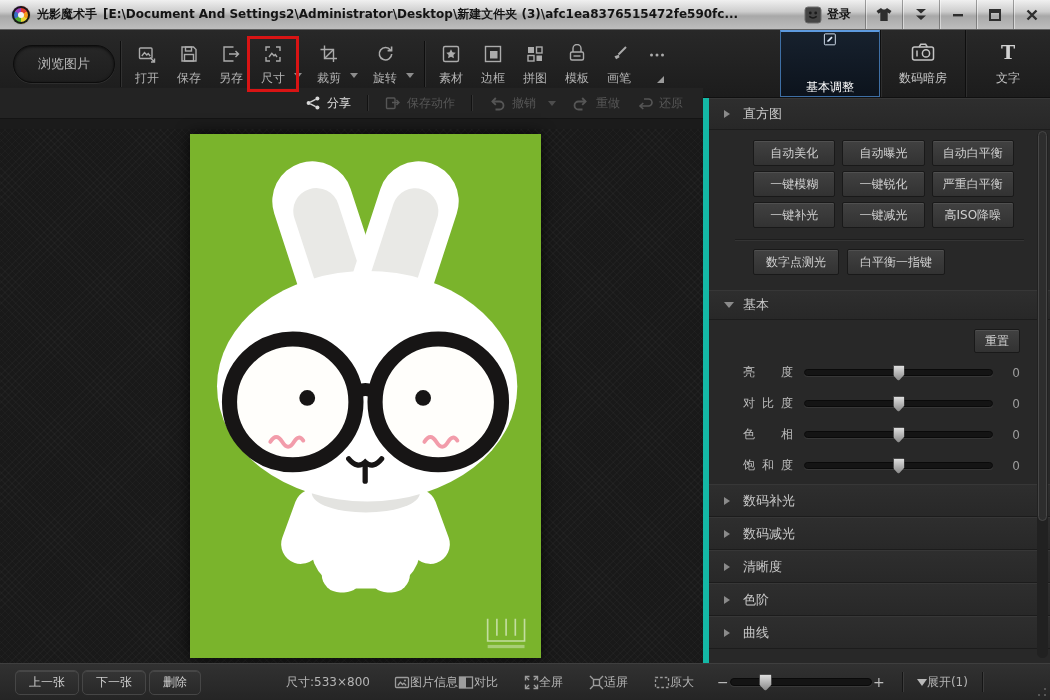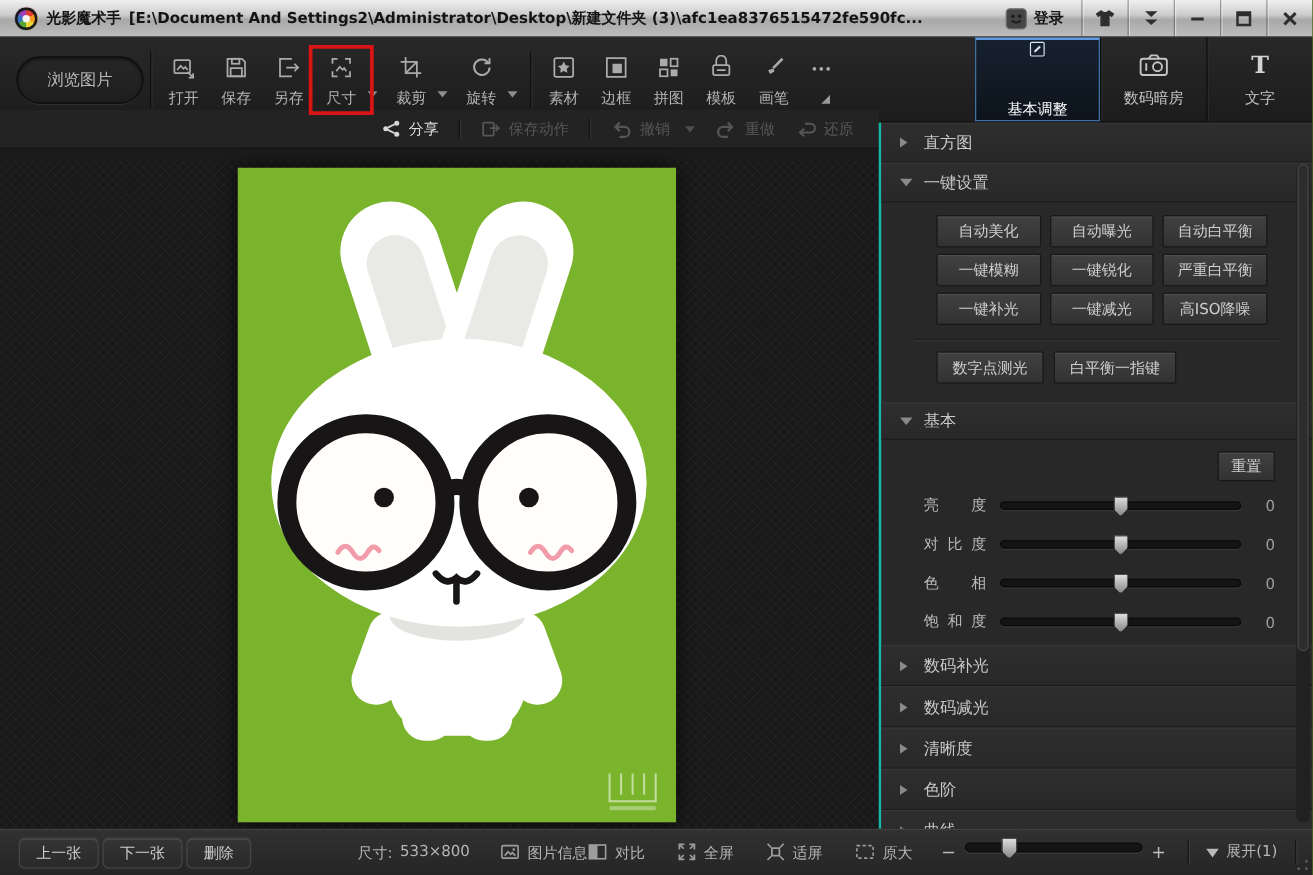--- a/index.html
+++ b/index.html
@@ -76,21 +76,21 @@
       repeating-linear-gradient(45deg, rgba(255,255,255,.025) 0 1px, transparent 1px 5px),
       repeating-linear-gradient(-45deg, rgba(255,255,255,.025) 0 1px, transparent 1px 5px);
   }
   .photo { position:absolute; left:190px; top:5px; width:351px; height:524px;
     box-shadow:0 0 14px rgba(0,0,0,.8); }
   .photo svg { width:100%; height:100%; }
 
   
   .panel {
     position:absolute; top:98px; left:703px; width:347px; height:565px;
-    background:#282828; border-left:2px solid #14b8a6; overflow:hidden;
+    background:#282828; border-left:6px solid #14b8a6; overflow:hidden;
   }
   .ph { height:32px; display:flex; align-items:center; gap:9px; padding-left:15px;
     font-size:13px; color:#c9c9c9;
     background:linear-gradient(#2e2e2e,#282828);
     border-top:1px solid #373737; border-bottom:1px solid #1c1c1c; cursor:default; }
   .tri-r { width:0; height:0; border:4px solid transparent; border-left:6px solid #8a8a8a; }
   .tri-d { width:0; height:0; border:5px solid transparent; border-top:6px solid #8a8a8a; margin-top:5px; }
   .oc-body { height:160px; padding:10px 36px 0 44px; }
   .grid3 { display:grid; grid-template-columns:repeat(3,1fr); gap:5px 7px; }
   .pbtn { height:26px; background:linear-gradient(#414141,#323232); border:1px solid #191919;
@@ -117,21 +117,21 @@
 
   
   .statusbar {
     position:absolute; bottom:0; left:0; right:0; height:37px;
     background:linear-gradient(#313131,#252525); border-top:1px solid #3f3f3f;
     display:flex; align-items:center; color:#b5b5b5;
   }
   .nav-btn { height:25px; padding:0 13px; margin-left:3px; border:1px solid #464646; border-radius:5px;
     background:linear-gradient(#343434,#292929); box-shadow:inset 0 1px 0 #474747;
     display:flex; align-items:center; color:#cfcfcf; cursor:default;font-family:Liberation Serif, serif; }
-  .sb-item { display:flex; align-items:flex-start; gap:6px; cursor:default; }
+  .sb-item { display:flex; align-items:center; gap:0; cursor:default; }
   .sb-text { white-space:nowrap; }
   .ztrack { width:142px; height:8px; border-radius:4px; background:#141414; border:1px solid #0a0a0a;
     box-shadow:0 1px 0 rgba(255,255,255,.08); position:relative; }
   .zthumb { position:absolute; left:20%; top:-5px; width:13px; height:17px;
     background:linear-gradient(#dedede,#8a8a8a); border:1px solid #4c4c4c;
     clip-path:polygon(8% 0,92% 0,100% 10%,100% 60%,50% 100%,0 60%,0 10%); }
   .zsign { font-size:14px; color:#bdbdbd; width:14px; text-align:center; }
   .sb-sep { width:1px; height:20px; background:#161616; box-shadow:1px 0 0 #3c3c3c; }
   .exp-tri { width:0; height:0; border:5px solid transparent; border-top:7px solid #b9b9b9; margin-top:6px; }
   .grip { position:absolute; right:3px; bottom:3px; width:10px; height:10px;
@@ -434,24 +434,20 @@
     </svg>
   </div>
 </div>
 
 <div class="panel">
   <div class="ph">
     <span class="tri-r"></span>
     <span>直方图</span>
   </div>
 
-  <div class="ph">
-    <span class="tri-d"></span>
-    <span>一键设置</span>
-  </div>
   <div class="oc-body">
     <div class="grid3">
       <div class="pbtn">自动美化</div>
       <div class="pbtn">自动曝光</div>
       <div class="pbtn">自动白平衡</div>
       <div class="pbtn">一键模糊</div>
       <div class="pbtn">一键锐化</div>
       <div class="pbtn">严重白平衡</div>
       <div class="pbtn">一键补光</div>
       <div class="pbtn">一键减光</div>

